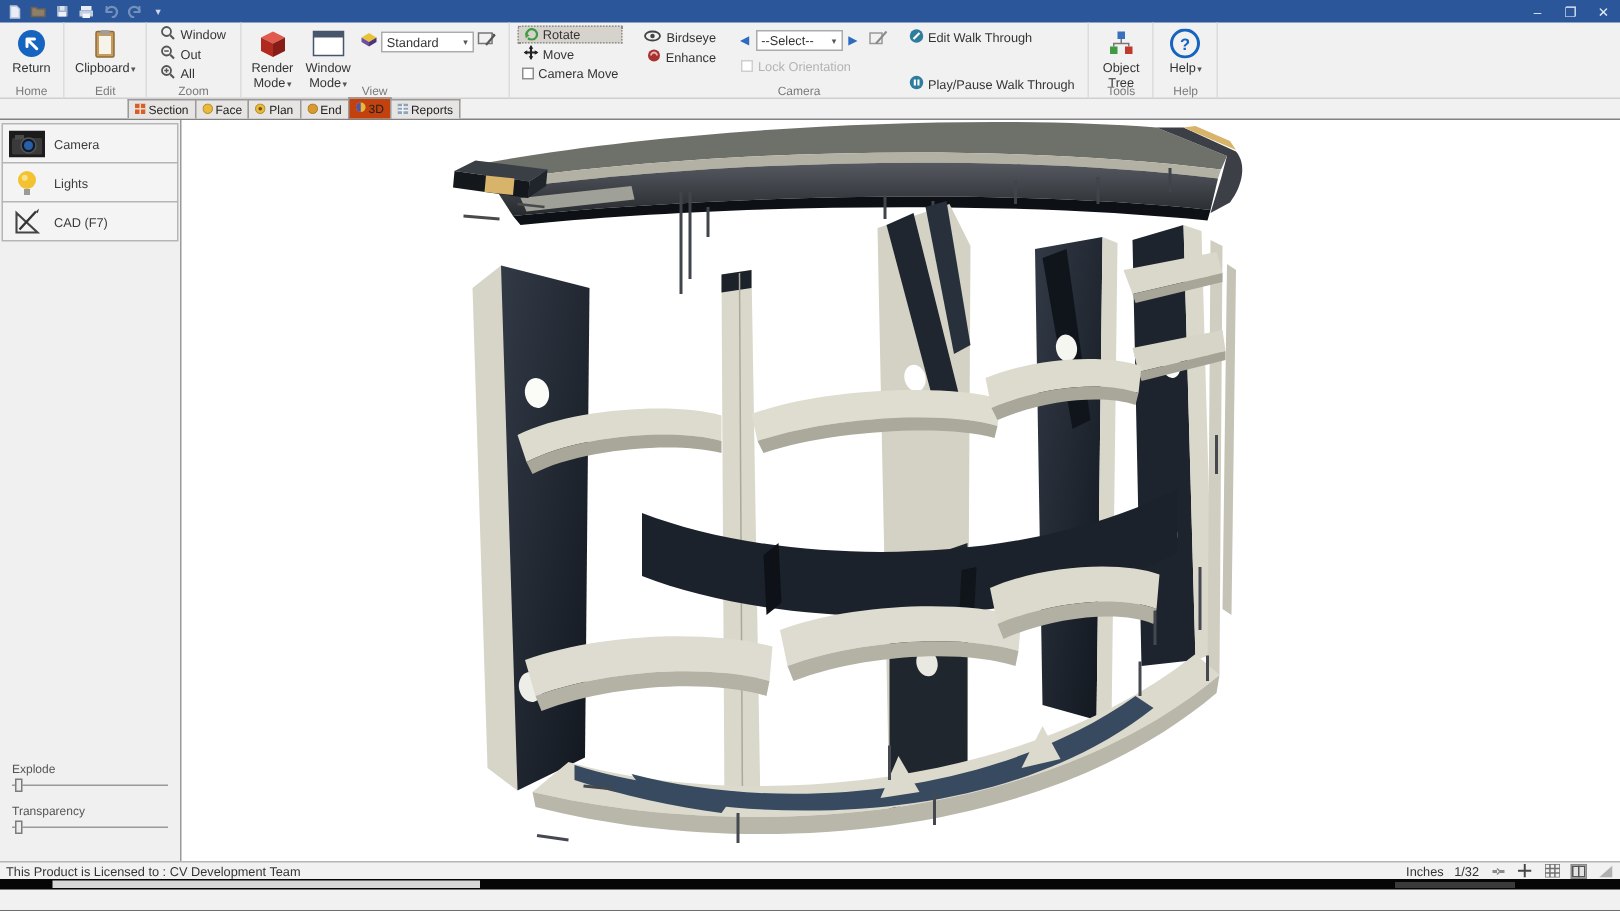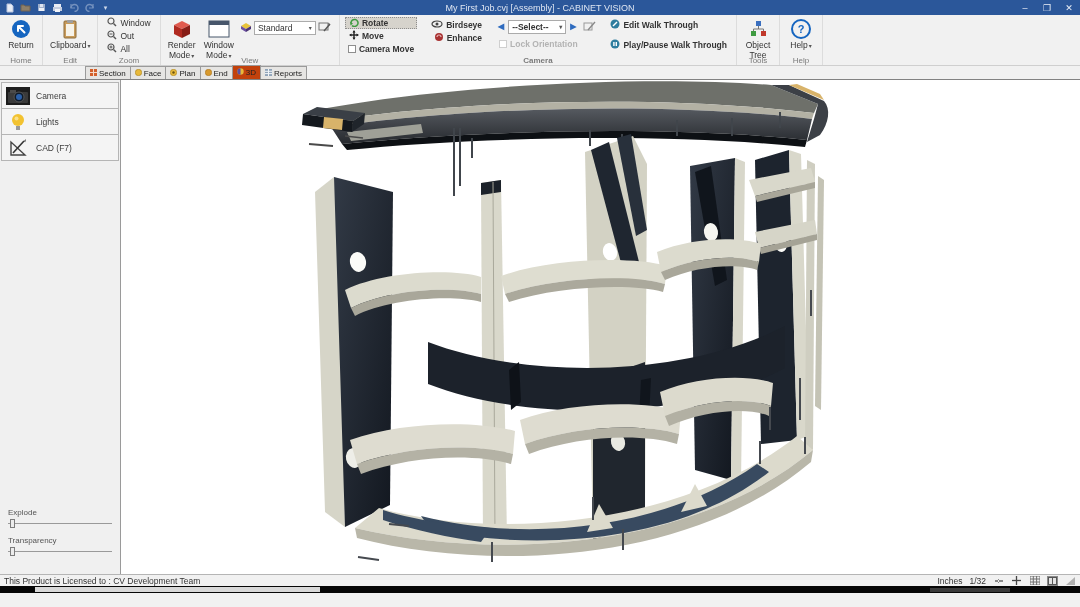--- a/index.html
+++ b/index.html
@@ -127,21 +127,20 @@
           </svg>
       </span>
       <span class="qicon faded">
         <svg width="10" height="9">
             <path d="M8,5 a3.5,3.5 0 1 0 -3.5,3.5" fill="none" stroke="#cdd8ea" stroke-width="1.5"></path>
             <path d="M8,1 L8,5 L4,5" fill="none" stroke="#cdd8ea" stroke-width="1.2"></path>
           </svg>
       </span>
       <span class="qicon" style="font-size:7px;color:#cfd9ea;">▾</span>
     </div>
-    <div class="title">My First Job.cvj [Assembly] - CABINET VISION</div>
     <div class="wincontrols">
       <span class="winbtn">–</span>
       <span class="winbtn">❐</span>
       <span class="winbtn">✕</span>
     </div>
   </div>
 
 
   <div class="ribbon">
 
@@ -238,21 +237,21 @@
           <span><svg width="13" height="12">
                 <rect x="1" y="2" width="9" height="7" fill="none" stroke="#777"></rect>
                 <line x1="6" y1="10" x2="12" y2="3" stroke="#555" stroke-width="1.4"></line>
                 <polygon points="12,3 10,2 11,5" fill="#555"></polygon>
               </svg></span>
         </div>
       </div>
       <span class="glabel">View</span>
     </div>
 
-    <div class="rgroup" style="gap:10px;font-weight:bold;">
+    <div class="rgroup" style="gap:10px;">
       <div class="scol">
         <div class="sbtn sel">
           <span><svg width="10" height="10">
                 <path d="M2,6 a3.5,3.5 0 1 1 1,2.4" fill="none" stroke="#3f9b41" stroke-width="1.5"></path>
                 <polygon points="1,5 4,6.5 1.5,8.5" fill="#3f9b41"></polygon>
               </svg></span>
           <span>Rotate</span>
         </div>
         <div class="sbtn">
           <span><svg width="10" height="10">
@@ -297,21 +296,21 @@
           <span style="margin-left:3px;"><svg width="13" height="12">
                 <rect x="1" y="3" width="8" height="7" fill="none" stroke="#999"></rect>
                 <line x1="5" y1="10" x2="12" y2="2" stroke="#888" stroke-width="1.3"></line>
               </svg></span>
         </div>
         <div class="checkrow disabled">
           <span class="checkbox"></span>
           <span>Lock Orientation</span>
         </div>
       </div>
-      <div class="scol" style="padding-top:2px; gap:8px;">
+      <div class="scol" style="padding-top:2px; gap:19px;">
         <div class="sbtn">
           <span><svg width="10" height="10">
                 <circle cx="5" cy="5" r="4.5" fill="#2e7d9e"></circle>
                 <path d="M3,7 L7,3" stroke="#fff" stroke-width="1.4"></path>
               </svg></span>
           <span>Edit Walk Through</span>
         </div>
         <div class="sbtn">
           <span><svg width="10" height="10">
                 <circle cx="5" cy="5" r="4.5" fill="#2e7d9e"></circle>

